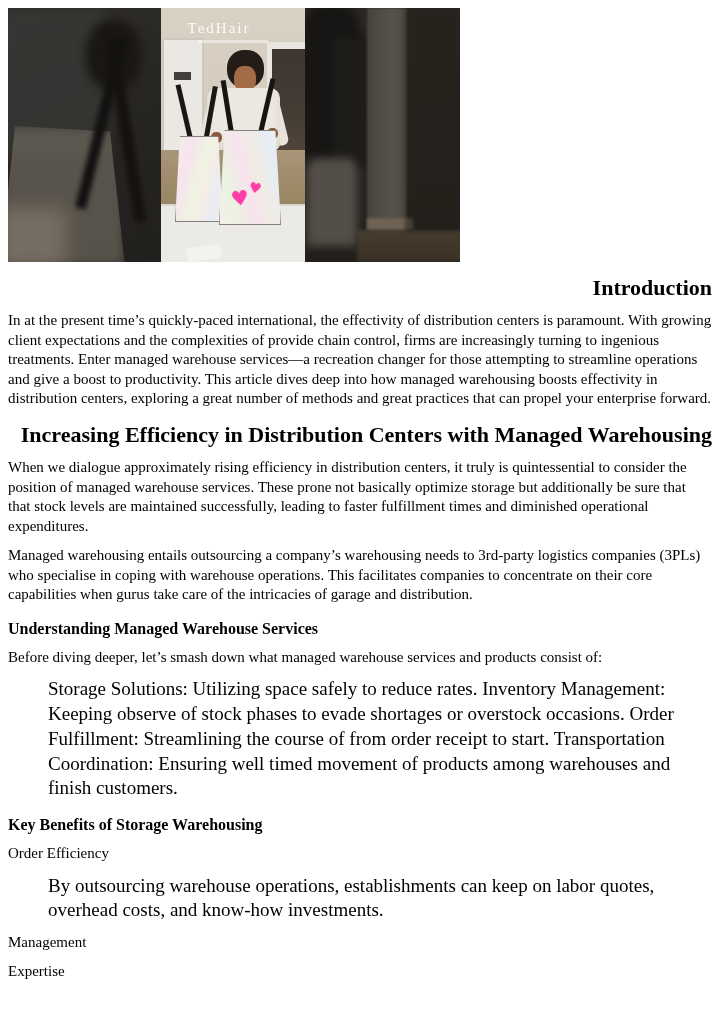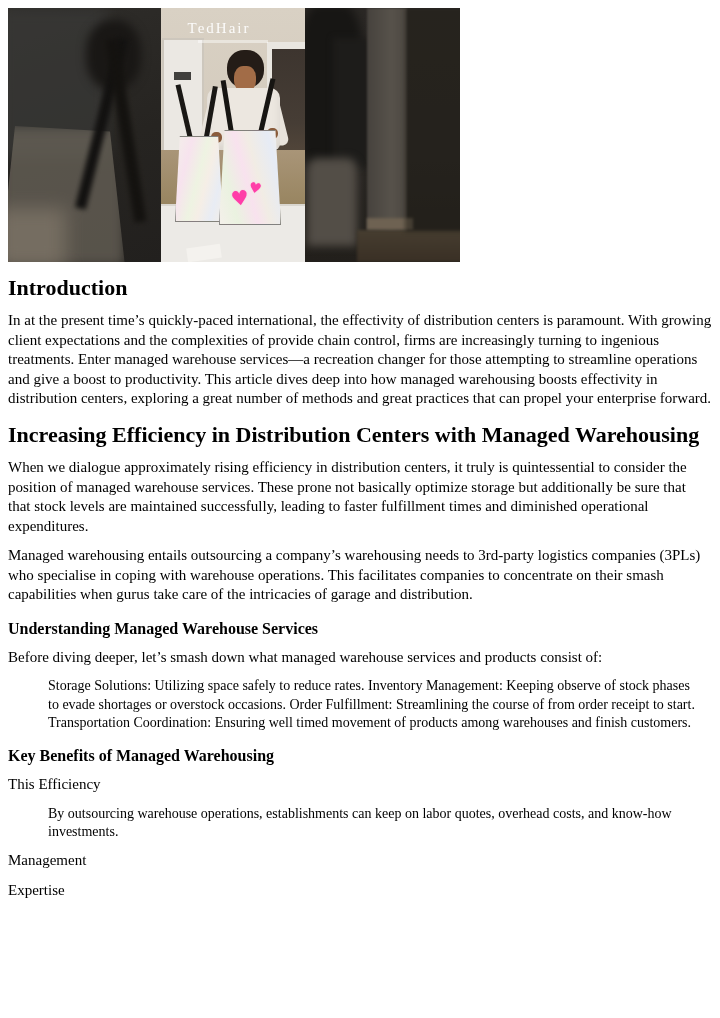--- a/index.html
+++ b/index.html
@@ -1,24 +1,24 @@
 <!DOCTYPE html>
 <html><head>
 <meta charset="utf-8">
 <style>
   html,body{margin:0;padding:0;background:#ffffff;}
   body{width:720px;height:1018px;overflow:hidden;
        font-family:"Liberation Serif","DejaVu Serif",serif;color:#000;}
   .page{padding:8px;width:704px;}
 
   
-  .article h1{font-size:22px;line-height:1.2;font-weight:bold;margin:13px 0 10px 0;}
+  .article h1{font-size:22px;line-height:1.2;font-weight:bold;margin:13px 0 10px 0;text-align:right;}
   .article h3{font-size:16px;line-height:1.2;font-weight:bold;margin:14px 0 10px 0;}
   .article p{font-size:15px;line-height:1.3;margin:10px 0;}
-  .article blockquote{font-size:14px;line-height:1.3;margin:10px 10px 10px 40px;padding:0;}
+  .article blockquote{font-size:19px;line-height:1.3;margin:10px 10px 10px 40px;padding:0;}
 
   
   .vs{position:relative;width:452px;height:254px;overflow:hidden;background:#2a2826;}
   .vs *{position:absolute;}
 
   
   .vp-l{left:0;top:0;width:153px;height:254px;overflow:hidden;
         background:linear-gradient(160deg,#2f2d2a 0%,#262421 55%,#22201e 100%);}
   .lp-glass{left:-10px;top:0;width:110px;height:150px;background:#3a3a38;opacity:.7;filter:blur(7px);}
   .lp-bag{left:-8px;top:118px;width:125px;height:140px;background:#6a645a;opacity:.75;filter:blur(6px);
@@ -132,29 +132,29 @@
       <div class="rp-wall"></div>
     </div>
   </div>
 
   <div class="article">
     <h1>Introduction</h1>
     <p>In at the present time’s quickly-paced international, the effectivity of distribution centers is paramount. With growing client expectations and the complexities of provide chain control, firms are increasingly turning to ingenious treatments. Enter managed warehouse services—a recreation changer for those attempting to streamline operations and give a boost to productivity. This article dives deep into how managed warehousing boosts effectivity in distribution centers, exploring a great number of methods and great practices that can propel your enterprise forward.</p>
 
     <h1>Increasing Efficiency in Distribution Centers with Managed Warehousing</h1>
     <p>When we dialogue approximately rising efficiency in distribution centers, it truly is quintessential to consider the position of managed warehouse services. These prone not basically optimize storage but additionally be sure that that stock levels are maintained successfully, leading to faster fulfillment times and diminished operational expenditures.</p>
-    <p>Managed warehousing entails outsourcing a company’s warehousing needs to 3rd-party logistics companies (3PLs) who specialise in coping with warehouse operations. This facilitates companies to concentrate on their smash capabilities when gurus take care of the intricacies of garage and distribution.</p>
+    <p>Managed warehousing entails outsourcing a company’s warehousing needs to 3rd-party logistics companies (3PLs) who specialise in coping with warehouse operations. This facilitates companies to concentrate on their core capabilities when gurus take care of the intricacies of garage and distribution.</p>
 
     <h3>Understanding Managed Warehouse Services</h3>
     <p>Before diving deeper, let’s smash down what managed warehouse services and products consist of:</p>
     <blockquote>Storage Solutions: Utilizing space safely to reduce rates. Inventory Management: Keeping observe of stock phases to evade shortages or overstock occasions. Order Fulfillment: Streamlining the course of from order receipt to start. Transportation Coordination: Ensuring well timed movement of products among warehouses and finish customers.</blockquote>
 
-    <h3>Key Benefits of Managed Warehousing</h3>
+    <h3>Key Benefits of Storage Warehousing</h3>
 
-    <p>This Efficiency</p>
+    <p>Order Efficiency</p>
     <blockquote>By outsourcing warehouse operations, establishments can keep on labor quotes, overhead costs, and know-how investments.</blockquote>
 
     <p>Management</p>
 
     <p>Expertise</p>
 
   </div>
 </div>
 
 </body></html>

